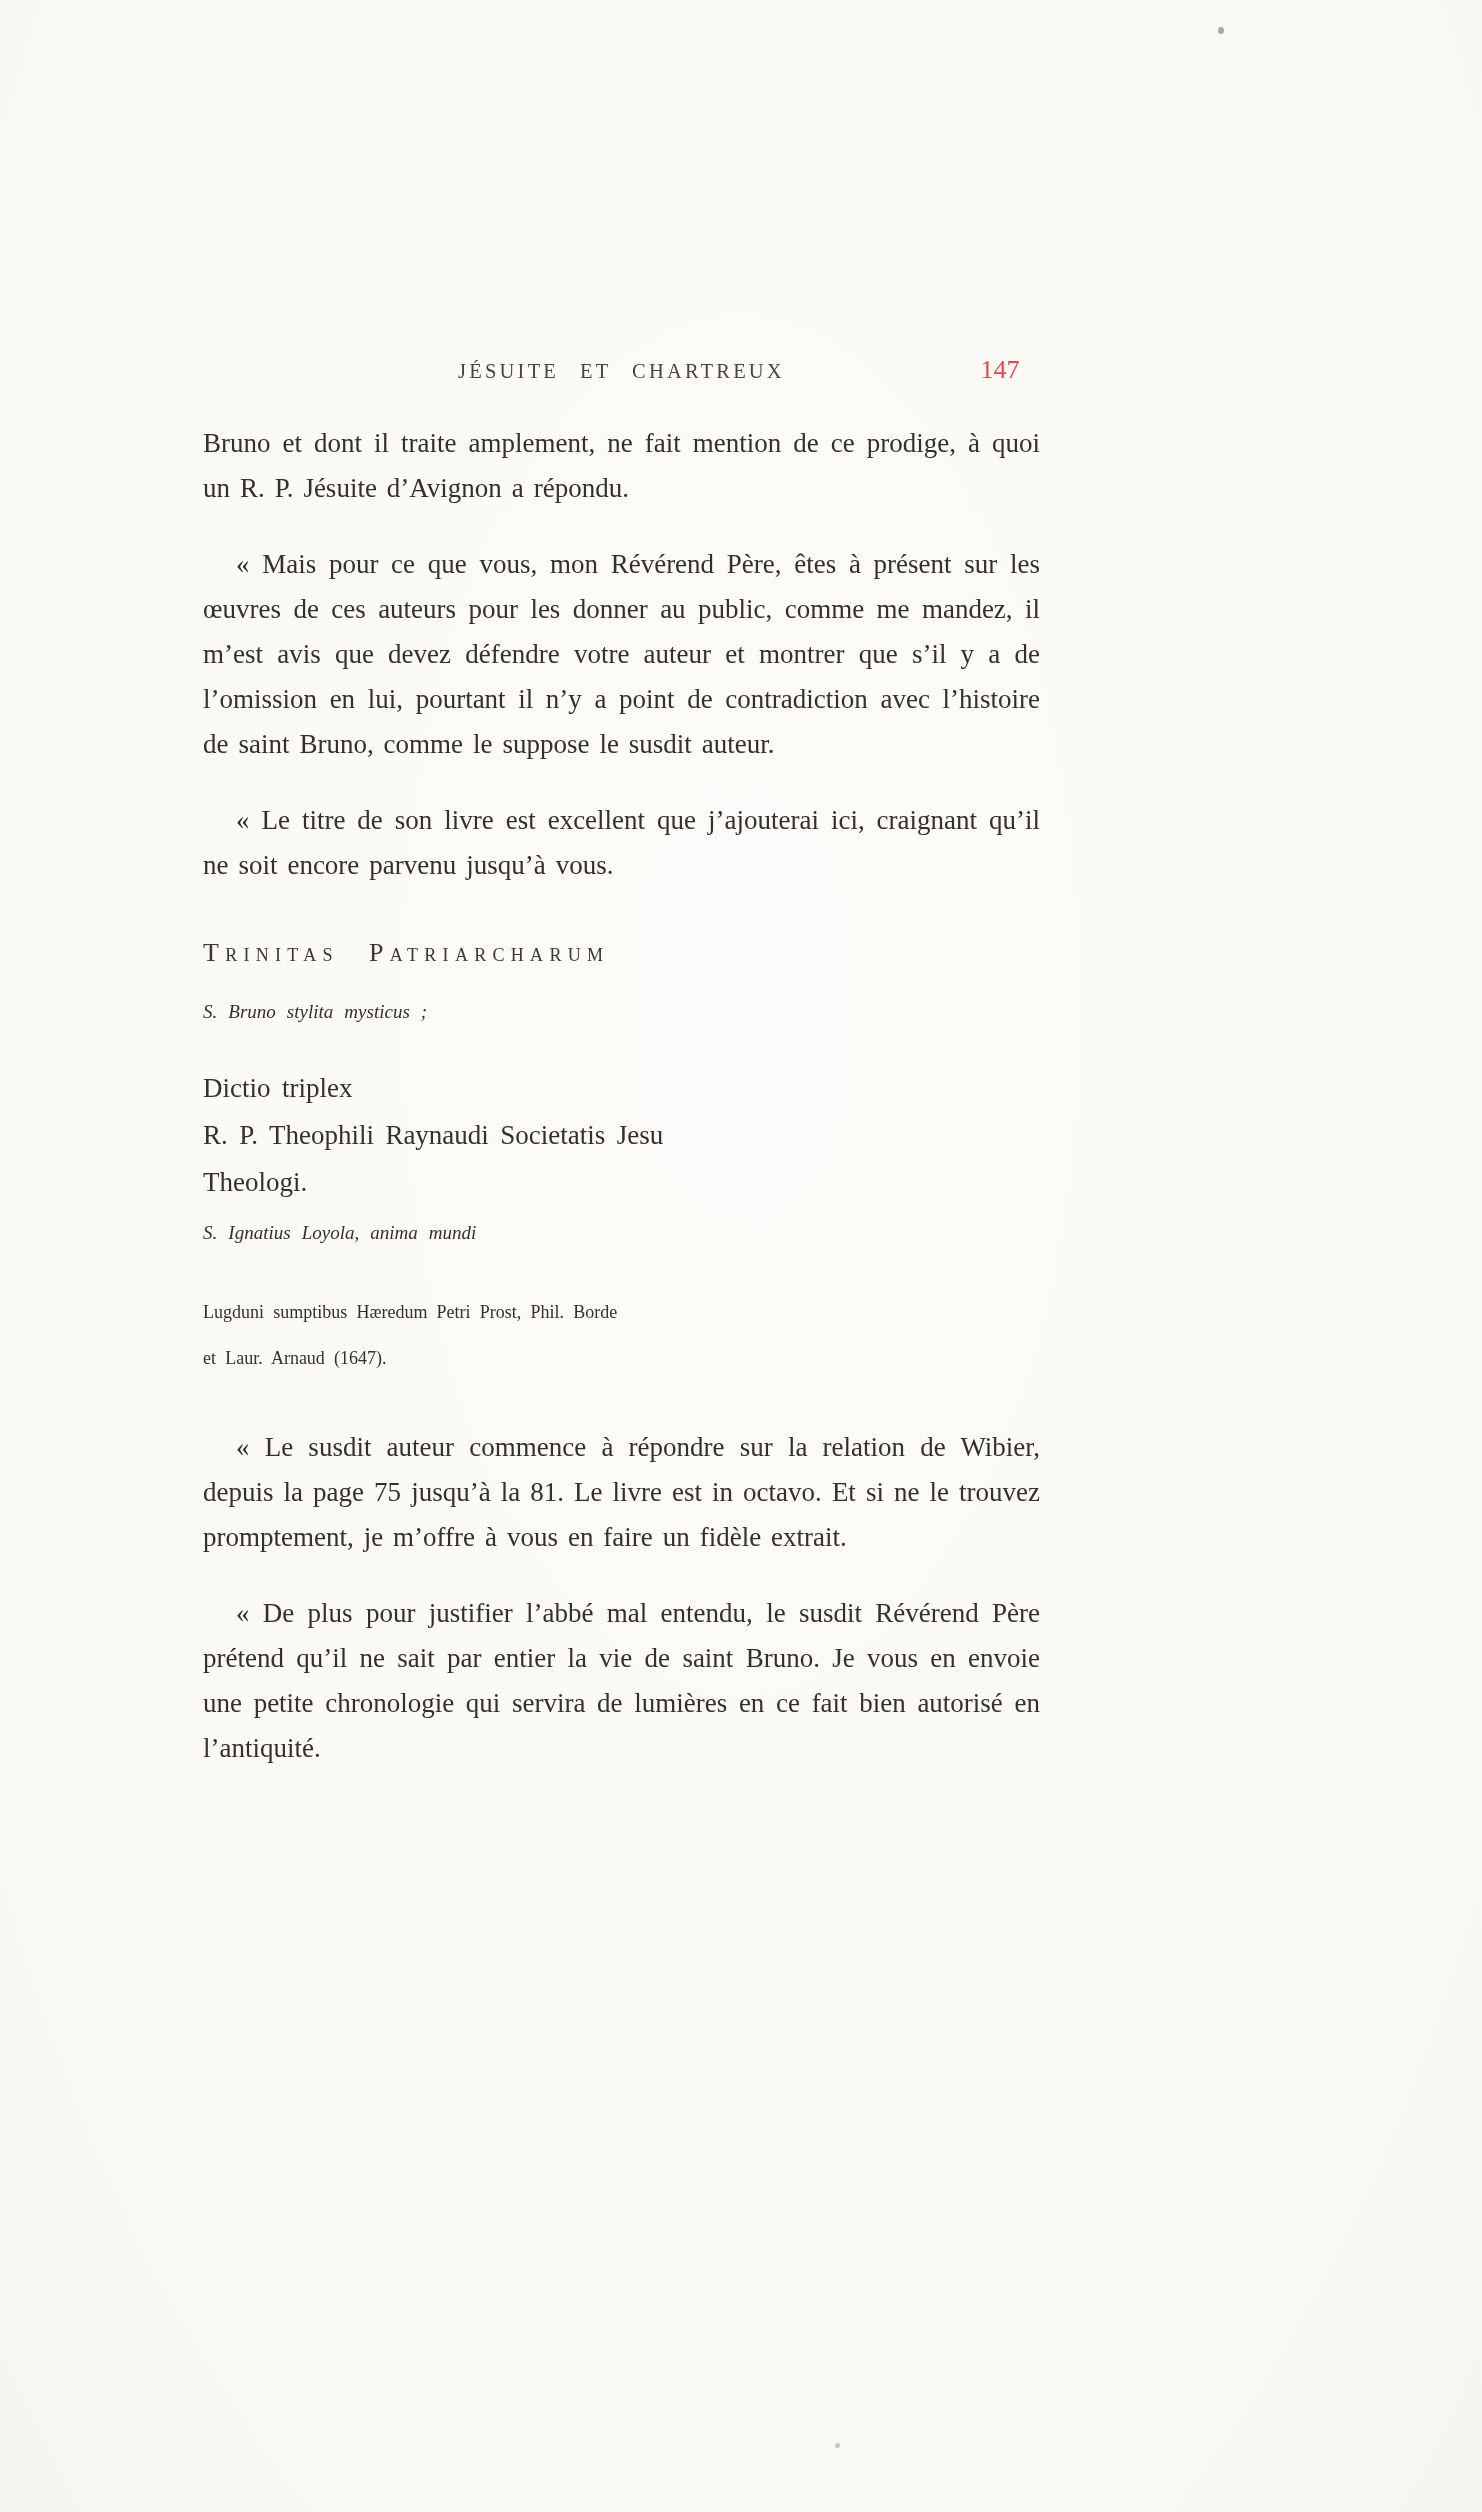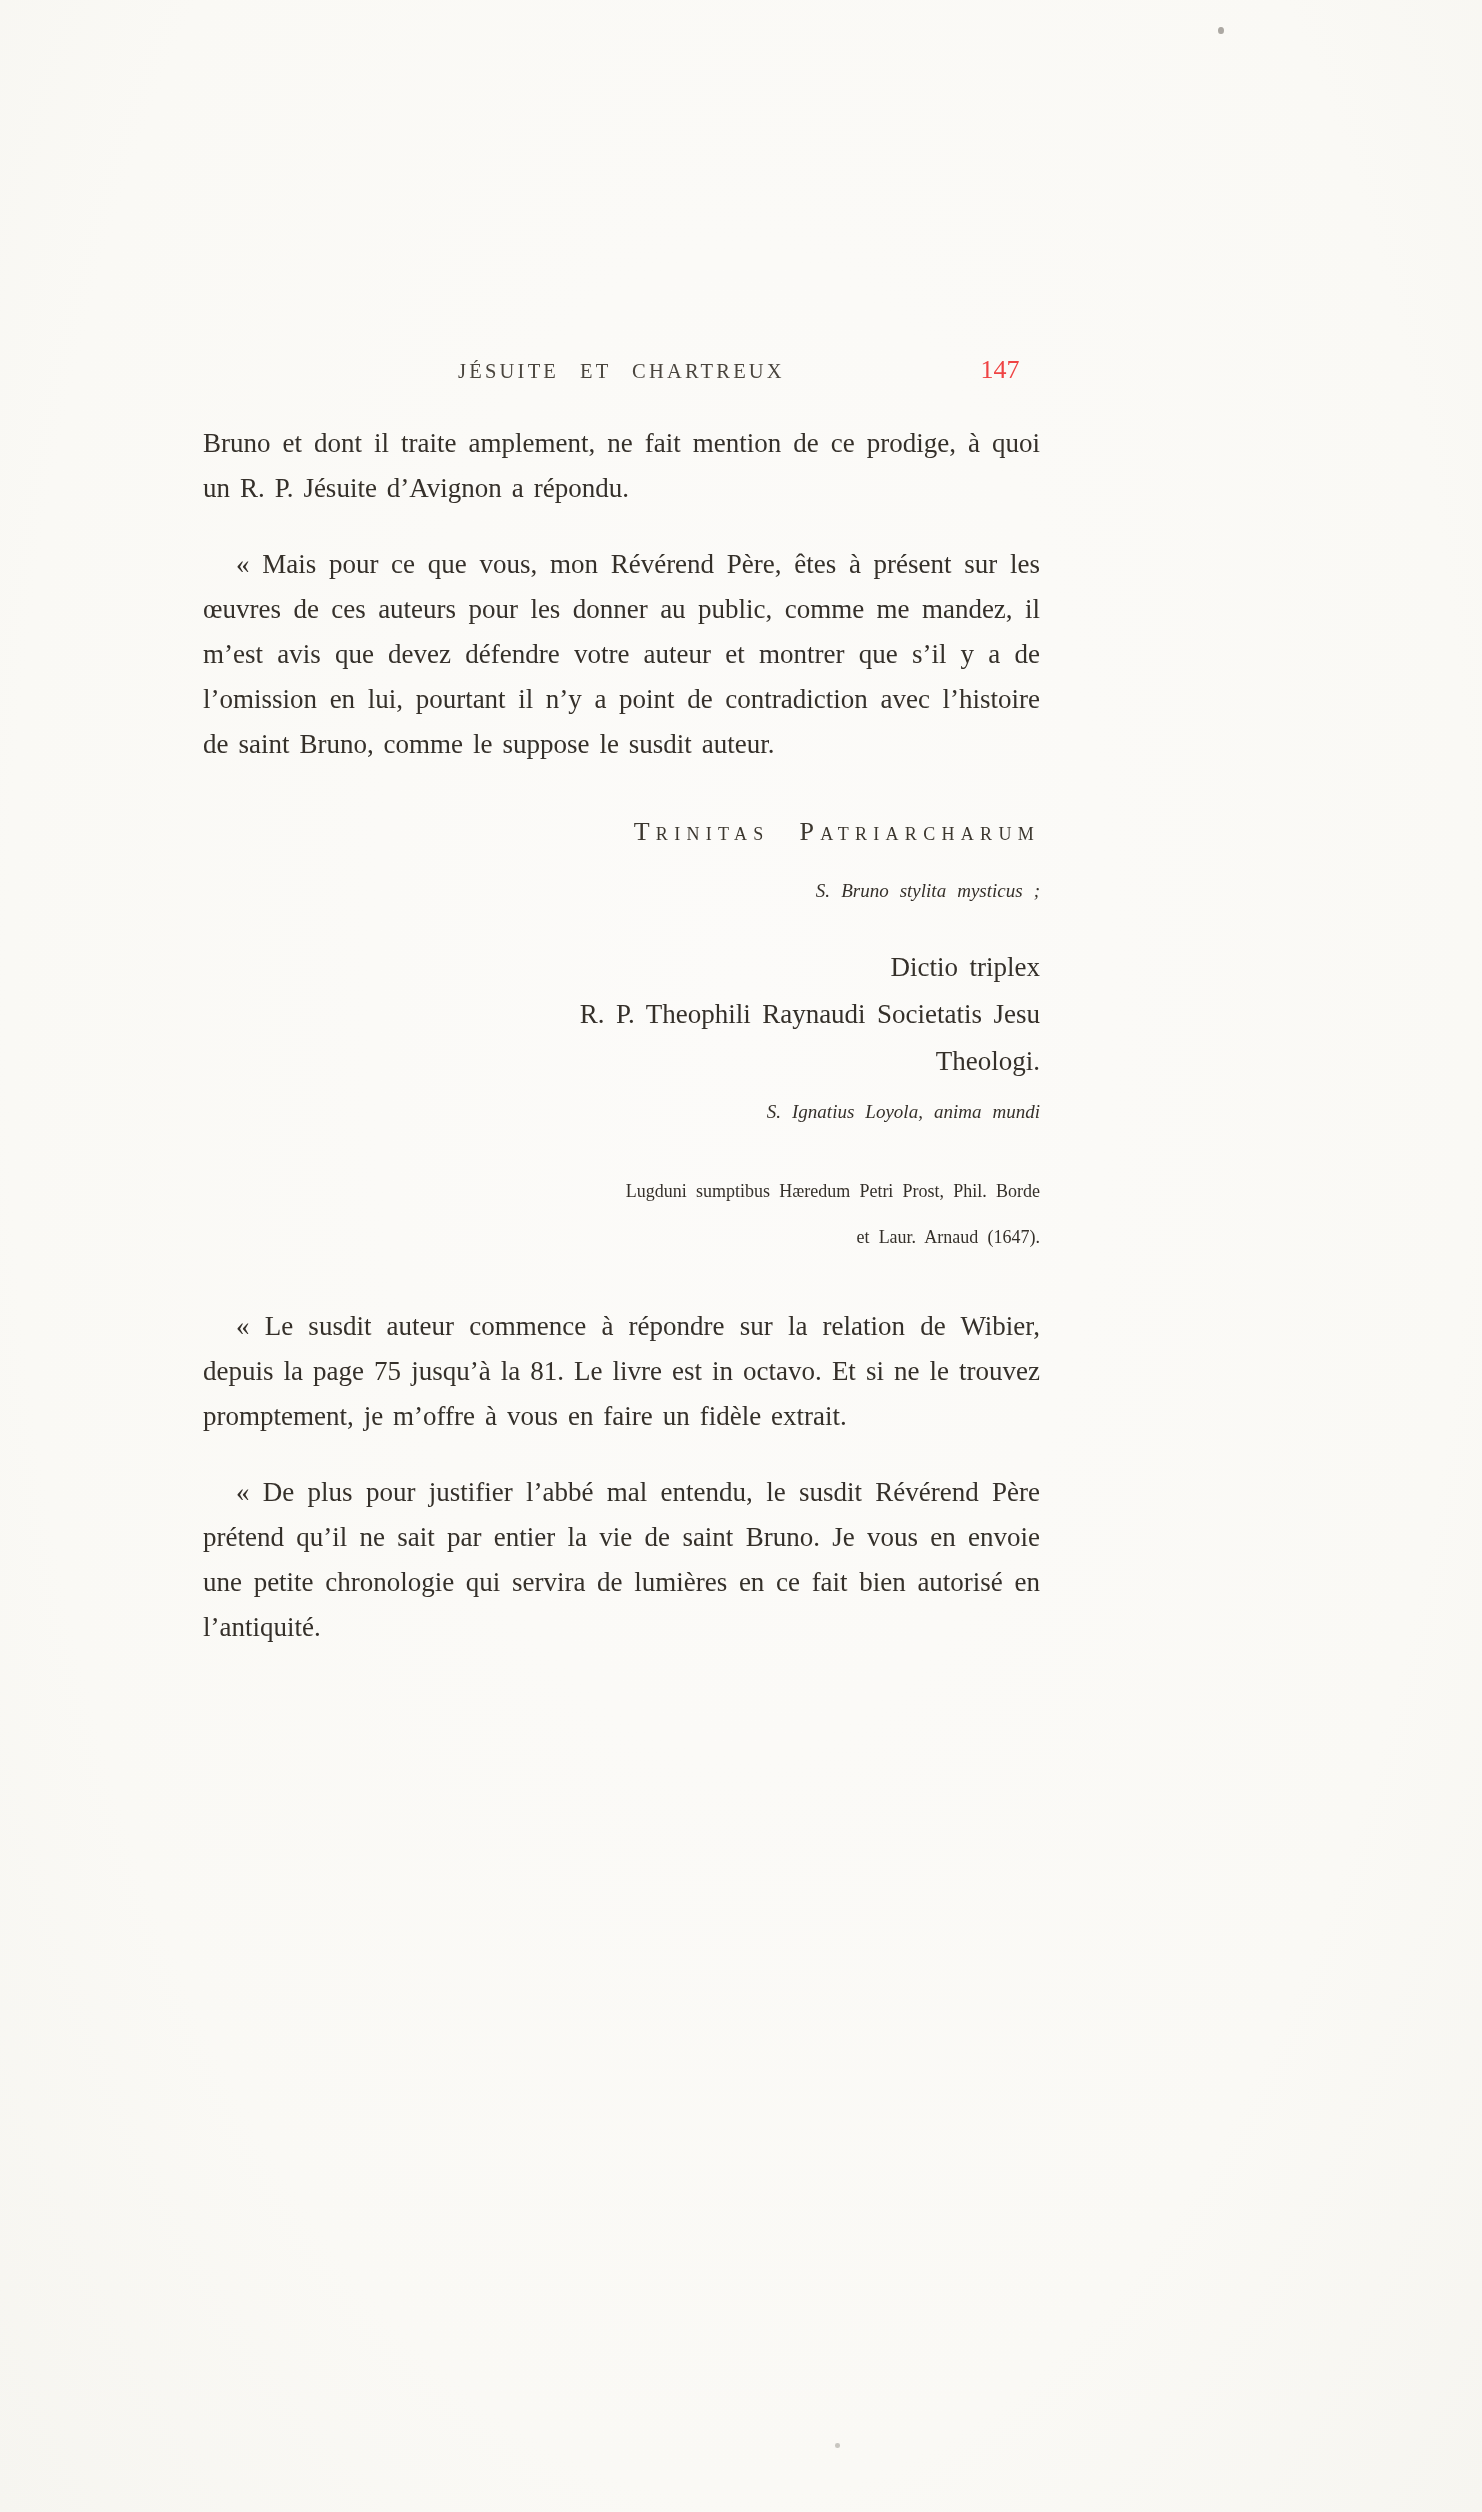--- a/index.html
+++ b/index.html
@@ -57,21 +57,21 @@
     margin: 0;
     font-size: 27px;
     line-height: 45px;
     text-align: justify;
     word-spacing: 3.2px;
     hyphens: none;
   }
   .indent { text-indent: 33px; margin-top: 31px; }
   .resume { margin-top: 44px; }
   .center {
-    text-align: right;
+    text-align: left;
     white-space: pre-line;
   }
   .smallcaps-title {
     margin-top: 46px;
     margin-bottom: 12.6px;
     font-size: 26px;
     line-height: 38px;
     font-variant: small-caps;
     letter-spacing: 6.3px;
     word-spacing: 17.3px;
@@ -114,20 +114,21 @@
     <span class="running-title">JÉSUITE ET CHARTREUX</span>
     <span class="page-number">147</span>
   </div>
 
   <div class="text-block">
 
     <p class="para">Bruno et dont il traite amplement, ne fait mention de ce prodige, à quoi un R. P. Jésuite d’Avignon a répondu.</p>
 
     <p class="para indent">« Mais pour ce que vous, mon Révérend Père, êtes à présent sur les œuvres de ces auteurs pour les donner au public, comme me mandez, il m’est avis que devez défendre votre auteur et montrer que s’il y a de l’omission en lui, pourtant il n’y a point de contradiction avec l’histoire de saint Bruno, comme le suppose le susdit auteur.</p>
 
+    <p class="para indent">« Le titre de son livre est excellent que j’ajouterai ici, craignant qu’il ne soit encore parvenu jusqu’à vous.</p>
 
     <div class="para center smallcaps-title">Trinitas Patriarcharum</div>
 
     <div class="para center center-italic">S. Bruno stylita mysticus ;</div>
 
 
     <div class="para center center-roman-1">Dictio triplex
 R. P. Theophili Raynaudi Societatis Jesu
 Theologi.</div>
 

